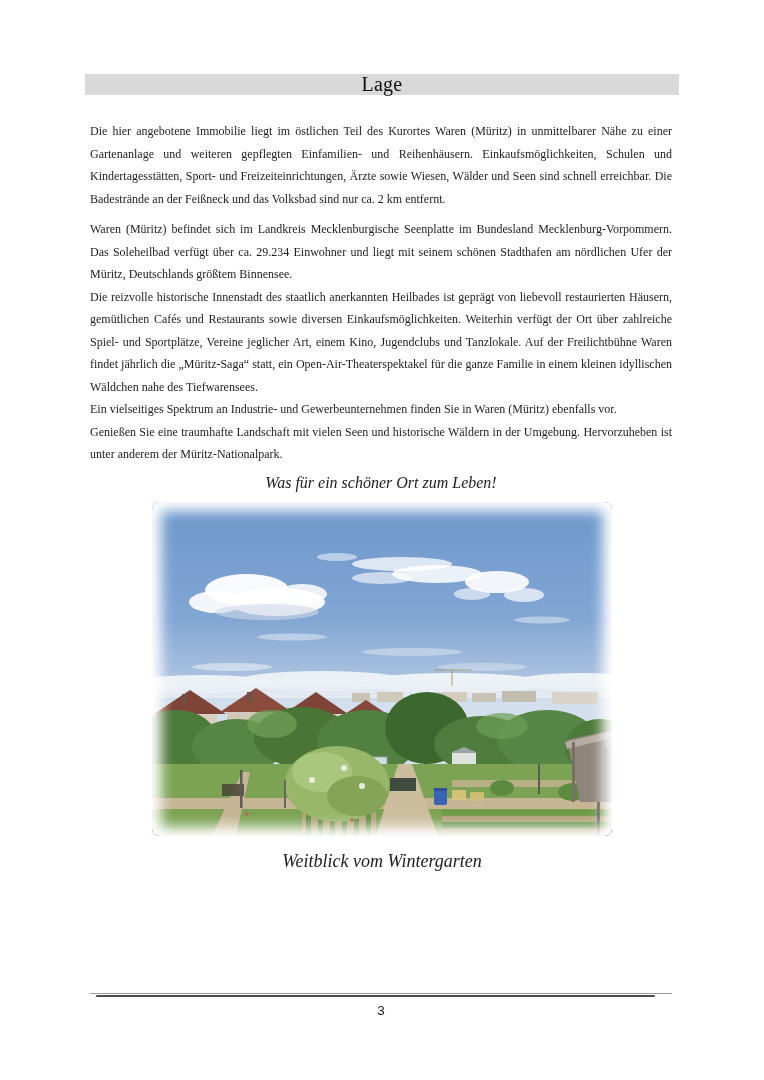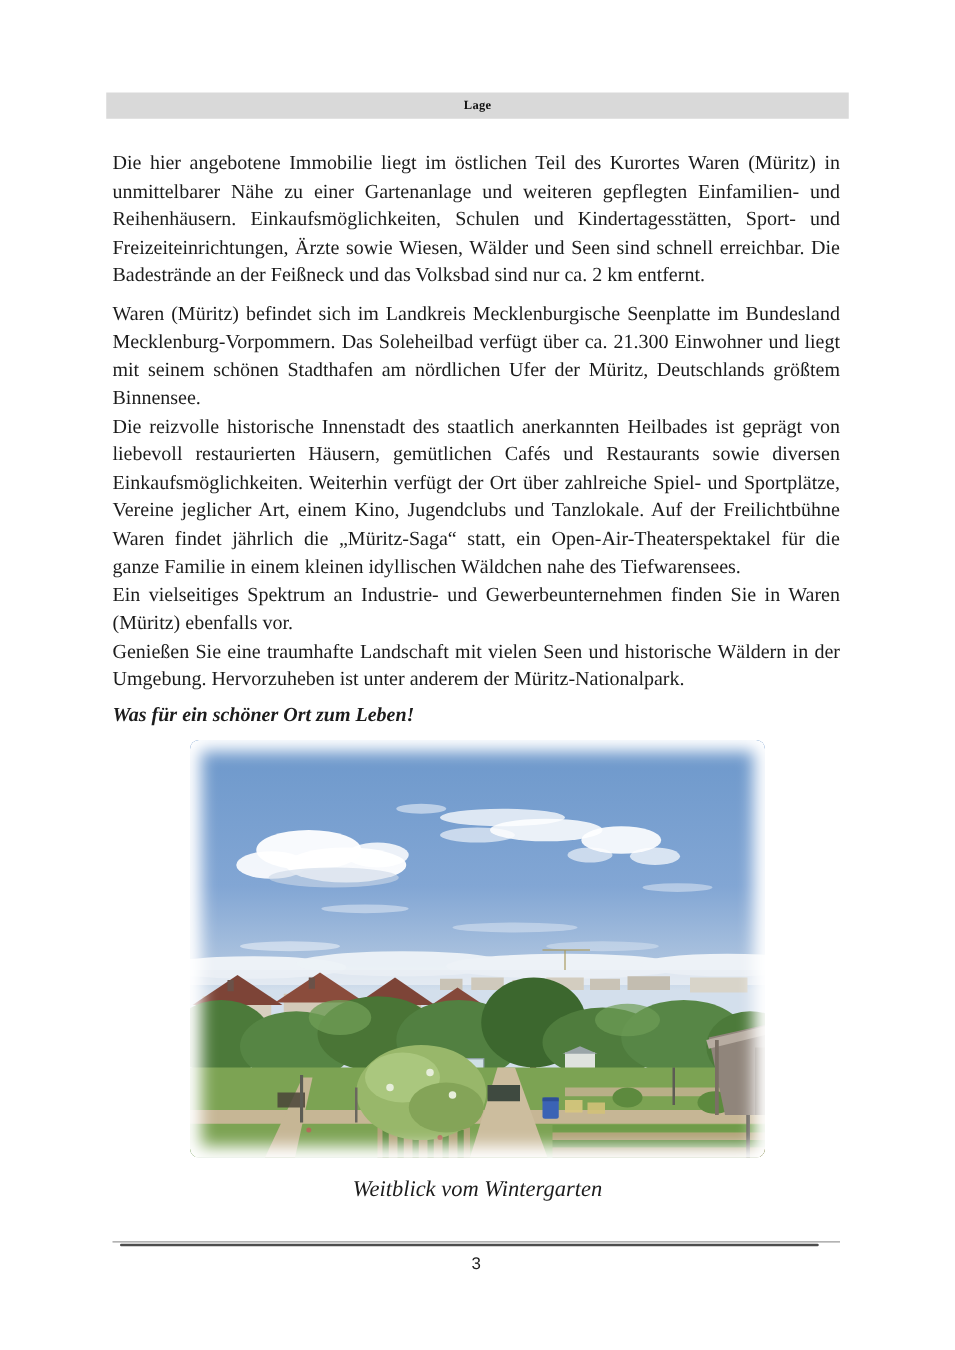--- a/index.html
+++ b/index.html
@@ -14,38 +14,39 @@
   }
   .header-bar {
     margin: 74px 85px 0 85px;
     height: 21px;
     background: #d9d9d9;
     display: flex;
     align-items: center;
     justify-content: center;
   }
   .header-bar .title {
-    font-size: 10px;
-    font-weight: bold;
+    font-size: 20px;
+    font-weight: normal;
     color: #111;
     letter-spacing: 0.2px;
   }
   .content { margin: 25px 92px 0 90px; }
   p.body {
-    font-size: 16px;
+    font-size: 12px;
     line-height: 22.5px;
     text-align: justify;
     margin: 0;
   }
   p.gap-sm { margin-bottom: 8px; }
   p.gap-md { }
   .tagline {
     margin-top: 6px;
+    text-align: center;
     font-size: 16px;
-    font-weight: bold;
+    font-weight: normal;
     font-style: italic;
     line-height: 22px;
   }
   .photo-wrap {
     width: 460px;
     height: 334px;
     margin: 8px auto 0 auto;
     position: relative;
     border-radius: 7px;
     overflow: hidden;
@@ -85,21 +86,21 @@
 <body>
 
 <div class="page">
 
   <div class="header-bar">
     <span class="title">Lage</span>
   </div>
 
   <div class="content">
     <p class="body gap-sm">Die hier angebotene Immobilie liegt im östlichen Teil des Kurortes Waren (Müritz) in unmittelbarer Nähe zu einer Gartenanlage und weiteren gepflegten Einfamilien- und Reihenhäusern. Einkaufsmöglichkeiten, Schulen und Kindertagesstätten, Sport- und Freizeiteinrichtungen, Ärzte sowie Wiesen, Wälder und Seen sind schnell erreichbar. Die Badestrände an der Feißneck und das Volksbad sind nur ca. 2 km entfernt.</p>
-    <p class="body">Waren (Müritz) befindet sich im Landkreis Mecklenburgische Seenplatte im Bundesland Mecklenburg-Vorpommern. Das Soleheilbad verfügt über ca. 21.300 Einwohner und liegt mit seinem schönen Stadthafen am nördlichen Ufer der Müritz, Deutschlands größtem Binnensee.</p>
+    <p class="body">Waren (Müritz) befindet sich im Landkreis Mecklenburgische Seenplatte im Bundesland Mecklenburg-Vorpommern. Das Soleheilbad verfügt über ca. 29.234 Einwohner und liegt mit seinem schönen Stadthafen am nördlichen Ufer der Müritz, Deutschlands größtem Binnensee.</p>
     <p class="body">Die reizvolle historische Innenstadt des staatlich anerkannten Heilbades ist geprägt von liebevoll restaurierten Häusern, gemütlichen Cafés und Restaurants sowie diversen Einkaufsmöglichkeiten. Weiterhin verfügt der Ort über zahlreiche Spiel- und Sportplätze, Vereine jeglicher Art, einem Kino, Jugendclubs und Tanzlokale. Auf der Freilichtbühne Waren findet jährlich die „Müritz-Saga“ statt, ein Open-Air-Theaterspektakel für die ganze Familie in einem kleinen idyllischen Wäldchen nahe des Tiefwarensees.</p>
     <p class="body gap-md">Ein vielseitiges Spektrum an Industrie- und Gewerbeunternehmen finden Sie in Waren (Müritz) ebenfalls vor.</p>
     <p class="body">Genießen Sie eine traumhafte Landschaft mit vielen Seen und historische Wäldern in der Umgebung. Hervorzuheben ist unter anderem der Müritz-Nationalpark.</p>
     <div class="tagline">Was für ein schöner Ort zum Leben!</div>
   </div>
 
   <div class="photo-wrap">
     <svg viewBox="0 0 460 334" xmlns="http://www.w3.org/2000/svg">
       <defs>
         <linearGradient id="sky" x1="0" y1="0" x2="0" y2="1">

